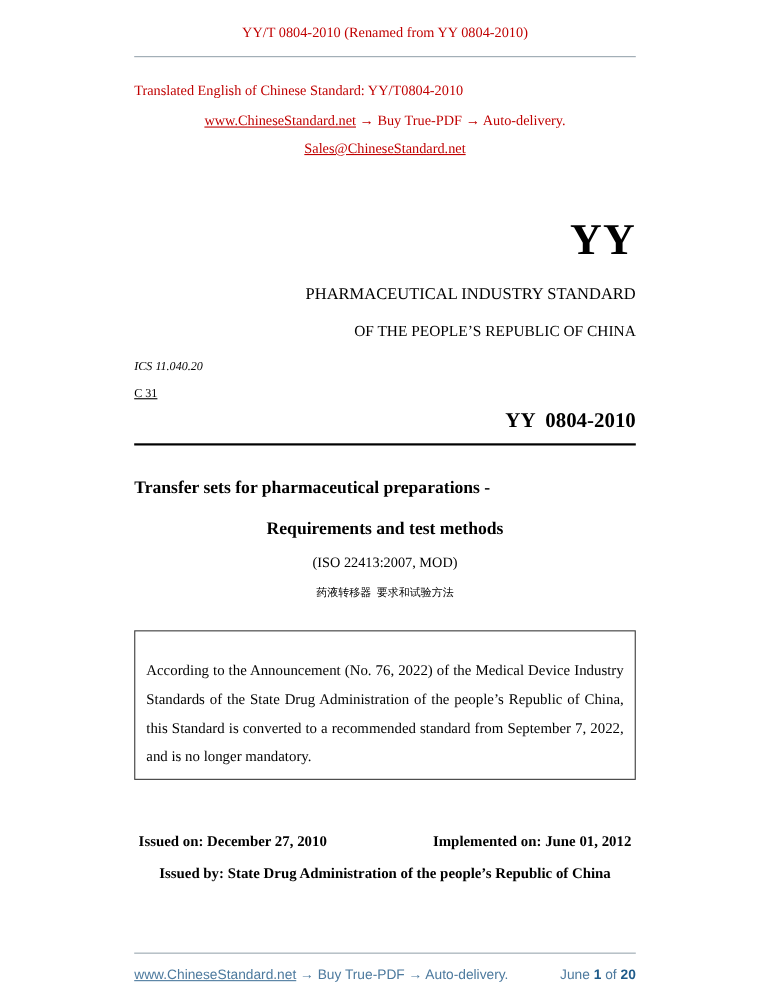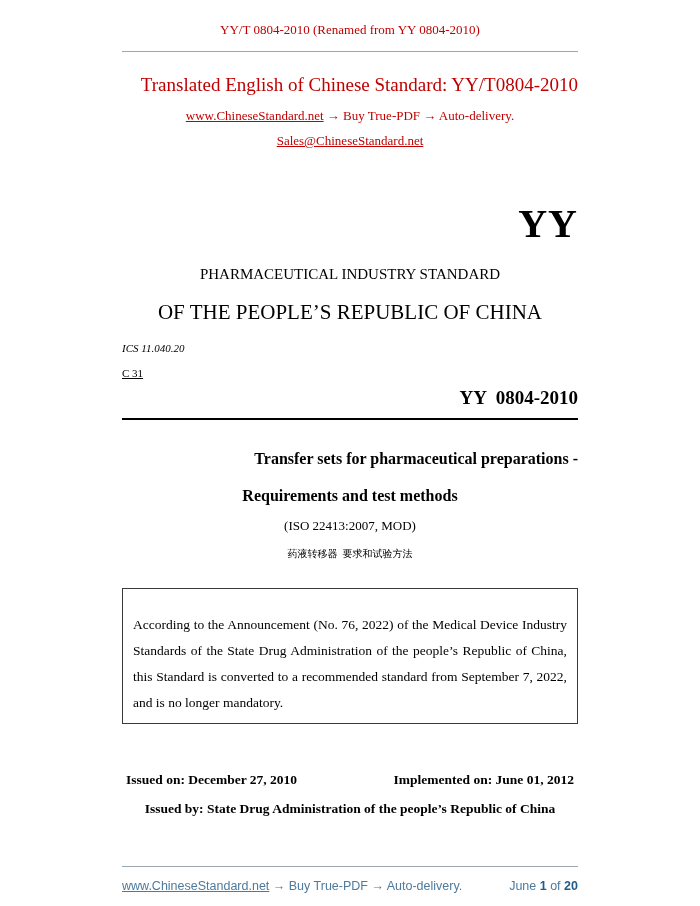--- a/index.html
+++ b/index.html
@@ -26,53 +26,53 @@
     padding-top: 22px;
     font-size: 13px;
     text-align: center;
   }
   .header-divider {
     border: none;
     border-top: 1px solid #9aa7b0;
     margin: 13px 0 0 0;
   }
 
-  .intro-line1 { margin-top: 22px; font-size: 19px; text-align: right; }
+  .intro-line1 { margin-top: 22px; font-size: 13px; text-align: left; }
   .intro-line2 { margin-top: 12px; font-size: 13px; text-align: center; }
   .intro-line3 { margin-top: 9px;  font-size: 13px; text-align: center; }
   a.redlink { color: #c00000; text-decoration: underline; cursor: pointer; }
 
   .yy-logo {
     margin-top: 55px;
     text-align: right;
     font-size: 40px;
     font-weight: bold;
     letter-spacing: 1px;
     line-height: 1;
   }
-  .org-line1 { margin-top: 22px; font-size: 15px; text-align: center; }
-  .org-line2 { margin-top: 17px; font-size: 21px; text-align: center; }
+  .org-line1 { margin-top: 22px; font-size: 15px; text-align: right; }
+  .org-line2 { margin-top: 17px; font-size: 14px; text-align: right; }
 
   .ics   { margin-top: 17px; font-size: 11px; font-style: italic; }
   .class { margin-top: 13px; font-size: 11px; text-decoration: underline; }
 
   .std-number {
     margin-top: 8px;
     text-align: right;
     font-size: 19px;
     font-weight: bold;
     white-space: pre;
   }
   .std-rule {
     border: none;
     border-top: 2px solid #000;
     margin: 9px 0 0 0;
   }
 
-  .doc-title1 { margin-top: 30px; font-size: 16px; font-weight: bold; text-align: right; }
+  .doc-title1 { margin-top: 30px; font-size: 16px; font-weight: bold; text-align: left; }
   .doc-title2 { margin-top: 19px; font-size: 16px; font-weight: bold; text-align: center; }
   .iso-ref    { margin-top: 13px; font-size: 13px; text-align: center; }
   .cn-title   { margin-top: 13px; font-size: 10px; text-align: center; white-space: pre-wrap; }
 
   .announcement-box {
     margin-top: 27px;
     border: 1px solid #3a3a3a;
     padding: 23px 10px 7px 10px;
     font-size: 13.5px;
     line-height: 26px;

